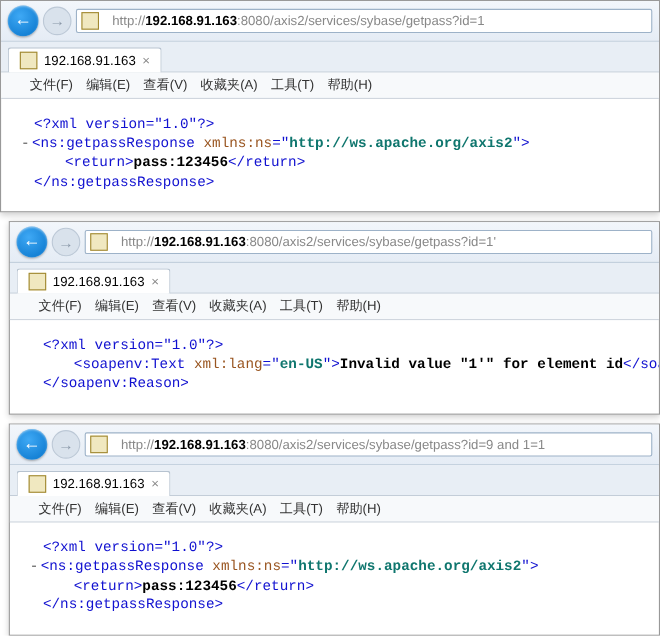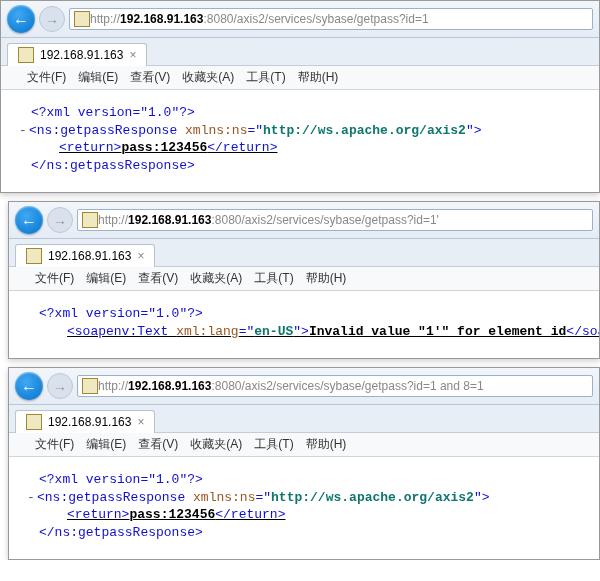--- a/index.html
+++ b/index.html
@@ -48,21 +48,21 @@
 .url-box {
   flex: 1;
   display: flex;
   align-items: center;
   background: #fff;
   border: 1px solid #9db2c8;
   border-radius: 2px;
   padding: 2px 4px;
   font-size: 12px;
   font-family: "Segoe UI", sans-serif;
-  gap: 0;
+  gap: 12px;
 }
 .url-icon {
   width: 14px; height: 14px;
   border: 1px solid #a08830; background: #f0e8c0;
   display: inline-block;
 }
 .url-text { white-space: nowrap; overflow: hidden; }
 .url-gray { color: #888; }
 .url-black { color: #000; font-weight: 600; }
 .tabbar {
@@ -98,21 +98,21 @@
 }
 .content {
   padding: 14px 16px 18px 16px;
   font-family: "Consolas","Courier New",monospace;
   font-size: 13px;
   line-height: 1.35;
   white-space: nowrap;
   overflow-x: auto;
 }
 .ind1 { padding-left: 14px; }
-.ind2 { padding-left: 42px; text-decoration: underline; }
+.ind2 { padding-left: 42px; }
 .dash { color: #555; display: inline-block; width: 12px; text-align: center; }
 .c-blue { color: #1010d0; }
 .c-brown { color: #995520; }
 .c-redb { color: #0f766e; font-weight: bold; }
 .c-boldk { color: #000; font-weight: bold; }
 </style>
 </head>
 <body>
 
 <div class="window w1">
@@ -179,35 +179,36 @@
     <span>文件(F)</span>
     <span>编辑(E)</span>
     <span>查看(V)</span>
     <span>收藏夹(A)</span>
     <span>工具(T)</span>
     <span>帮助(H)</span>
   </div>
   <div class="content">
     <div class="ind1"><span class="c-blue">&lt;?xml version="1.0"?&gt;</span></div>
     <div class="ind2"><span class="c-blue">&lt;soapenv:Text </span><span class="c-brown">xml:lang</span><span class="c-blue">="</span><span class="c-redb">en-US</span><span class="c-blue">"&gt;</span><span class="c-boldk">Invalid value "1'" for element id</span><span class="c-blue">&lt;/soapenv:Text&gt;</span></div>
+    <div class="ind1"><span class="c-blue">&lt;/soapenv:Reason&gt;</span></div>
   </div>
 </div>
 
 <div class="window w3">
   <div class="navbar">
     <div class="back-btn">
         <span class="arrow-left"></span>
       </div>
     <div class="fwd-btn">
         <span class="arrow-right"></span>
       </div>
     <div class="url-box">
       <span class="url-icon"></span>
       <span class="url-text">
-        <span class="url-gray">http://</span><span class="url-black">192.168.91.163</span><span class="url-gray">:8080</span><span class="url-gray">/axis2/services/sybase/getpass?id=</span><span class="url-gray">1 and 8=1</span>
+        <span class="url-gray">http://</span><span class="url-black">192.168.91.163</span><span class="url-gray">:8080</span><span class="url-gray">/axis2/services/sybase/getpass?id=</span><span class="url-gray">9 and 1=1</span>
       </span>
     </div>
   </div>
   <div class="tabbar">
     <div class="tab">
       <span class="url-icon"></span>
       <span>192.168.91.163</span>
       <span class="tab-close">×</span>
     </div>
   </div>

